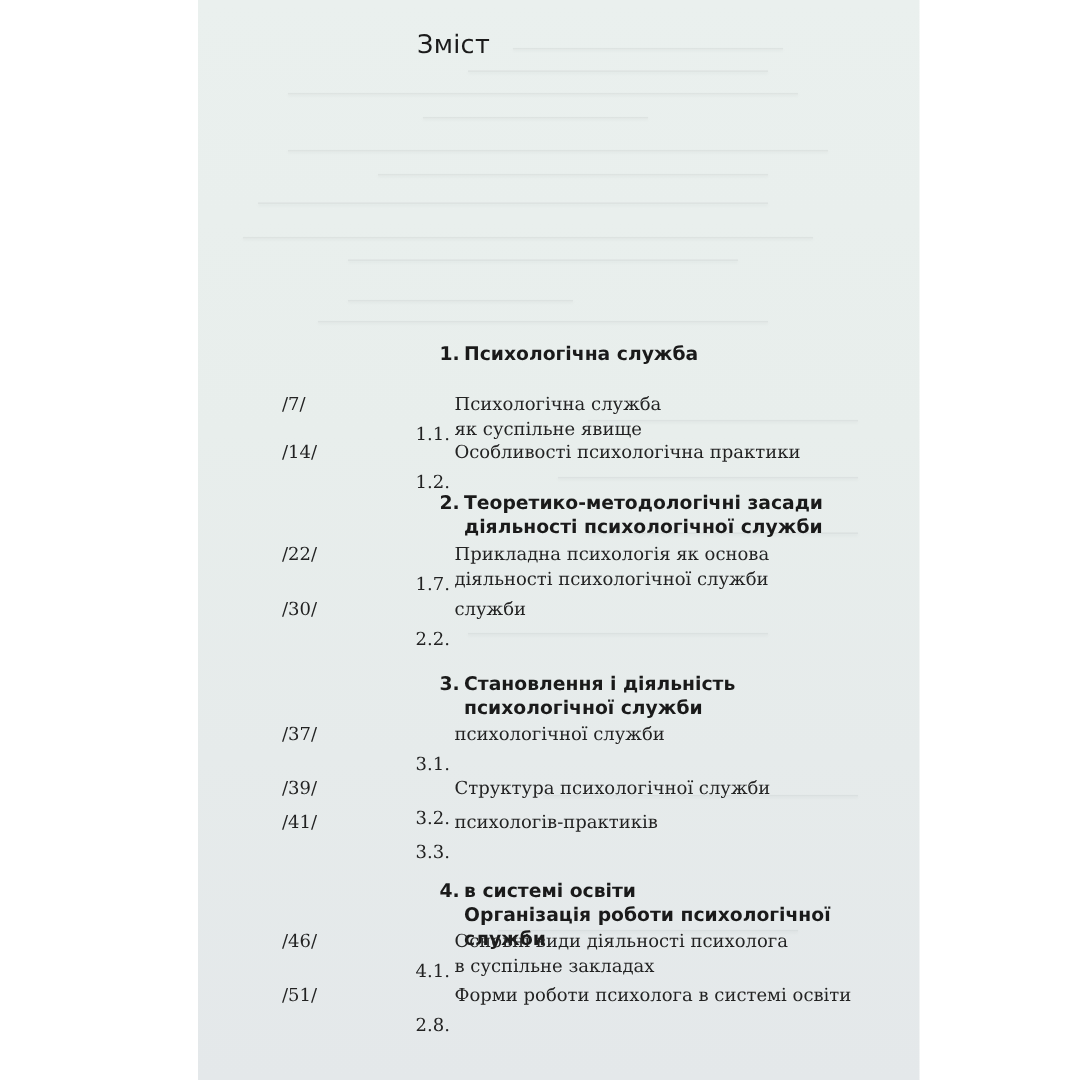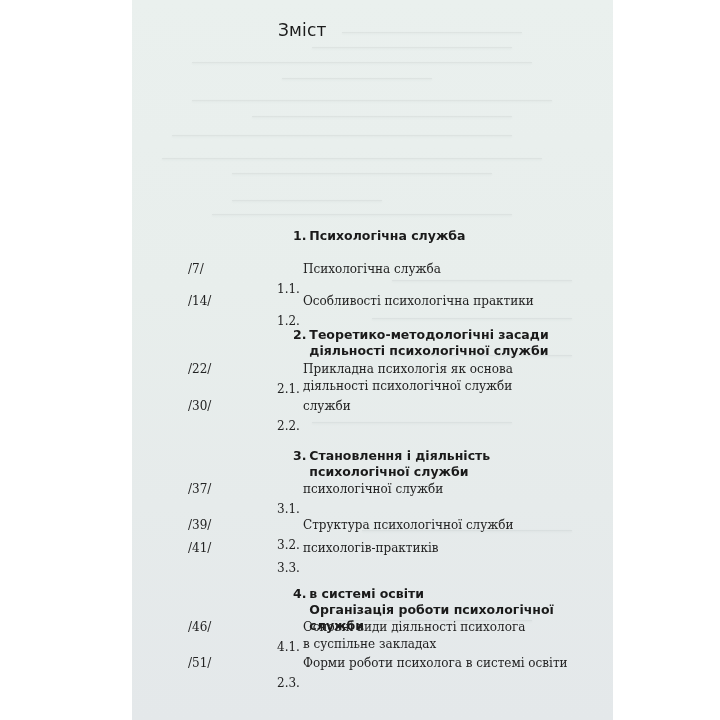--- a/index.html
+++ b/index.html
@@ -108,40 +108,41 @@
     <span class="num">1.</span>
     <span class="txt">
       <div>Психологічна служба</div>
     </span>
   </div>
   <div class="entry" style="top:261px;left:0;">
     <span class="page-num">/7/</span>
     <span class="sub-num">1.1.</span>
     <span class="sub-txt">
       <div>Психологічна служба</div>
+      <div>як суспільне явище</div>
     </span>
   </div>
   <div class="entry" style="top:293px;left:0;">
     <span class="page-num">/14/</span>
     <span class="sub-num">1.2.</span>
     <span class="sub-txt">
       <div>Особливості психологічна практики</div>
     </span>
   </div>
 
   <div class="section" style="top:327px;">
     <span class="num">2.</span>
     <span class="txt">
       <div>Теоретико-методологічні засади</div>
       <div>діяльності психологічної служби</div>
     </span>
   </div>
   <div class="entry" style="top:361px;left:0;">
     <span class="page-num">/22/</span>
-    <span class="sub-num">2.1.</span>
+    <span class="sub-num">1.7.</span>
     <span class="sub-txt">
       <div>Прикладна психологія як основа</div>
       <div>діяльності психологічної служби</div>
     </span>
   </div>
   <div class="entry" style="top:398px;left:0;">
     <span class="page-num">/30/</span>
     <span class="sub-num">2.2.</span>
     <span class="sub-txt">
       <div>служби</div>
@@ -187,18 +188,18 @@
   <div class="entry" style="top:619px;left:0;">
     <span class="page-num">/46/</span>
     <span class="sub-num">4.1.</span>
     <span class="sub-txt">
       <div>Основні види діяльності психолога</div>
       <div>в суспільне закладах</div>
     </span>
   </div>
   <div class="entry" style="top:655px;left:0;">
     <span class="page-num">/51/</span>
-    <span class="sub-num">2.3.</span>
+    <span class="sub-num">2.8.</span>
     <span class="sub-txt">
       <div>Форми роботи психолога в системі освіти</div>
     </span>
   </div>
 </div>
 
 </body></html>

